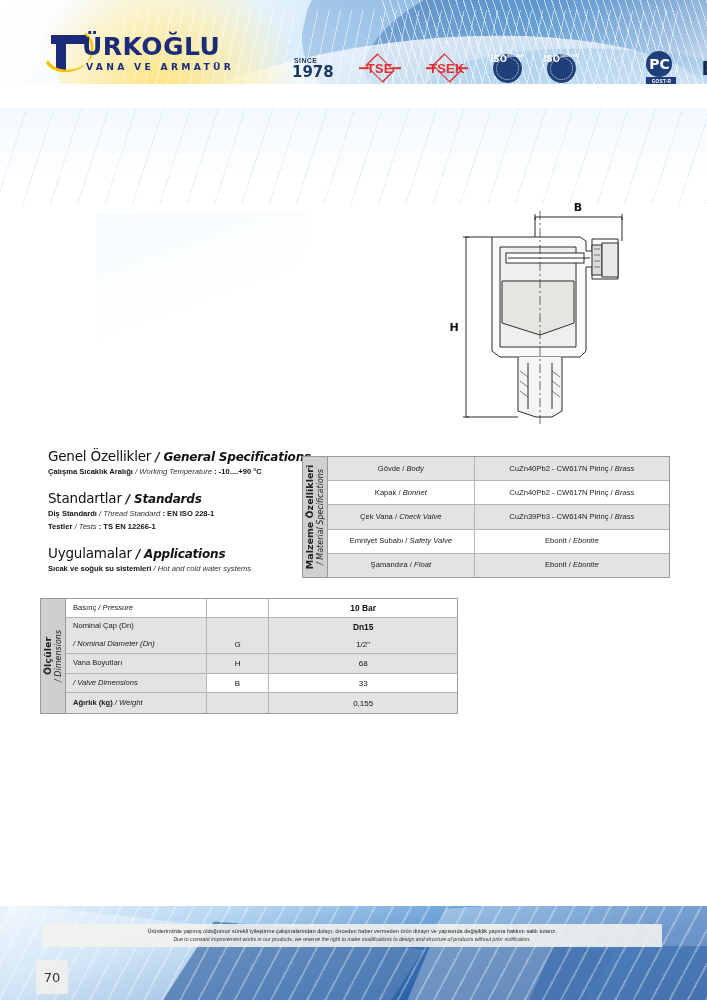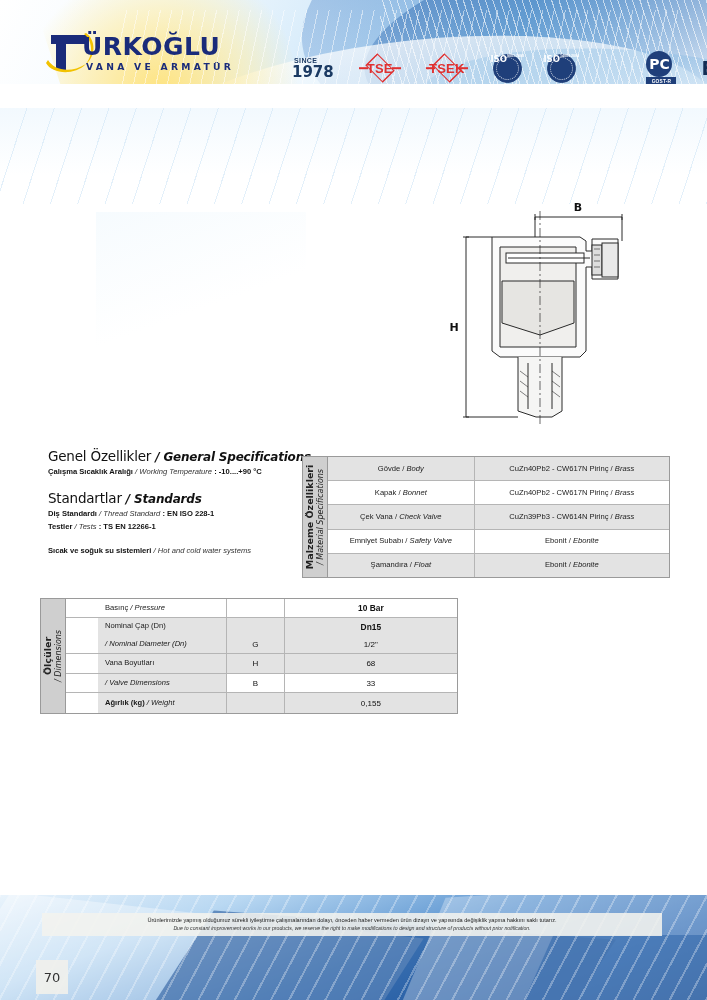--- a/index.html
+++ b/index.html
@@ -168,35 +168,35 @@
   .mat-row.white { background: #ffffff; }
   .mat-c1 { width: 43%; border-right: 1px solid #b5b5b5; display:flex; align-items:center; justify-content:center; }
   .mat-c2 { flex: 1; display:flex; align-items:center; justify-content:center; }
   .cell-txt { font-size: 7.6px; color: #1a1a1a; text-align: center; line-height: 1.3; }
   .cell-txt .en { font-style: italic; }
   .mat-row.head .cell-txt { font-weight: bold; font-size: 8.2px; }
 
   
   .dim-table { position: absolute; left: 40px; top: 598px; width: 418px; height: 116px; display: flex; }
   .dim-grid { flex: 1; border: 1px solid #9a9a9a; border-left: none; display: flex; flex-direction: column; }
-  .dim-row { display: flex; border-bottom: 1px solid #b5b5b5; padding-left: 32px; }
+  .dim-row { display: flex; border-bottom: 1px solid #b5b5b5; }
   .dim-row:last-child { border-bottom: none; }
   .dim-lbl { width: 36%; border-right: 1px solid #b5b5b5; display: flex; align-items: center; padding-left: 7px; }
   .dim-mid { width: 16%; border-right: 1px solid #b5b5b5; display:flex; align-items:center; justify-content:center; }
   .dim-val { flex: 1; display:flex; align-items:center; justify-content:center; }
   .dim-txt { font-size: 7.6px; color: #1a1a1a; line-height: 1.35; }
   .dim-txt .en { font-style: italic; }
   .dim-bold { font-size: 8.4px; font-weight: bold; color:#111; }
   .dim-num { font-size: 8px; color: #111; }
   .g-shade { background: #e3e3e3; }
   .g-white { background: #ffffff; }
 
   
   .bottom {
-    position: absolute; left: 0; bottom: 0; width: 707px; height: 105px; overflow: hidden;
+    position: absolute; left: 0; bottom: 0; width: 707px; height: 94px; overflow: hidden;
     background: linear-gradient(160deg, #eaf4fc 0%, #b9d8f2 25%, #5b94d0 55%, #2f6bb5 78%, #1d4f93 100%);
   }
   .bshape { position: absolute; }
   .bs1 { left: -60px; top: 20px; width: 440px; height: 180px; background: rgba(255,255,255,.35);
          transform: skewX(-28deg) rotate(6deg); }
   .bs2 { left: 150px; top: 30px; width: 420px; height: 170px; background: rgba(30,80,150,.55);
          transform: skewX(-30deg) rotate(4deg); }
   .bs3 { left: 420px; top: -10px; width: 360px; height: 150px; background: rgba(255,255,255,.3);
          transform: skewX(-26deg) rotate(-4deg); }
   .bs4 { left: 520px; top: 40px; width: 300px; height: 150px; background: rgba(40,95,165,.5);
@@ -411,20 +411,24 @@
         <b>: EN ISO 228-1</b>
       </div>
       <div class="spec-l">
         <b>Testler</b>
         <span class="en">/ Tests</span>
         <b>: TS EN 12266-1</b>
       </div>
     </div>
 
     <div class="spec-grp">
+      <div class="spec-h">
+        <span class="tr">Uygulamalar</span>
+        <span class="en">/ Applications</span>
+      </div>
       <div class="spec-l">
         <b>Sıcak ve soğuk su sistemleri</b>
         <span class="en">/ Hot and cold water systems</span>
       </div>
     </div>
   </div>
 
   <div class="mat-table">
     <div class="vlabel">
       <div class="vlabel-inner">

